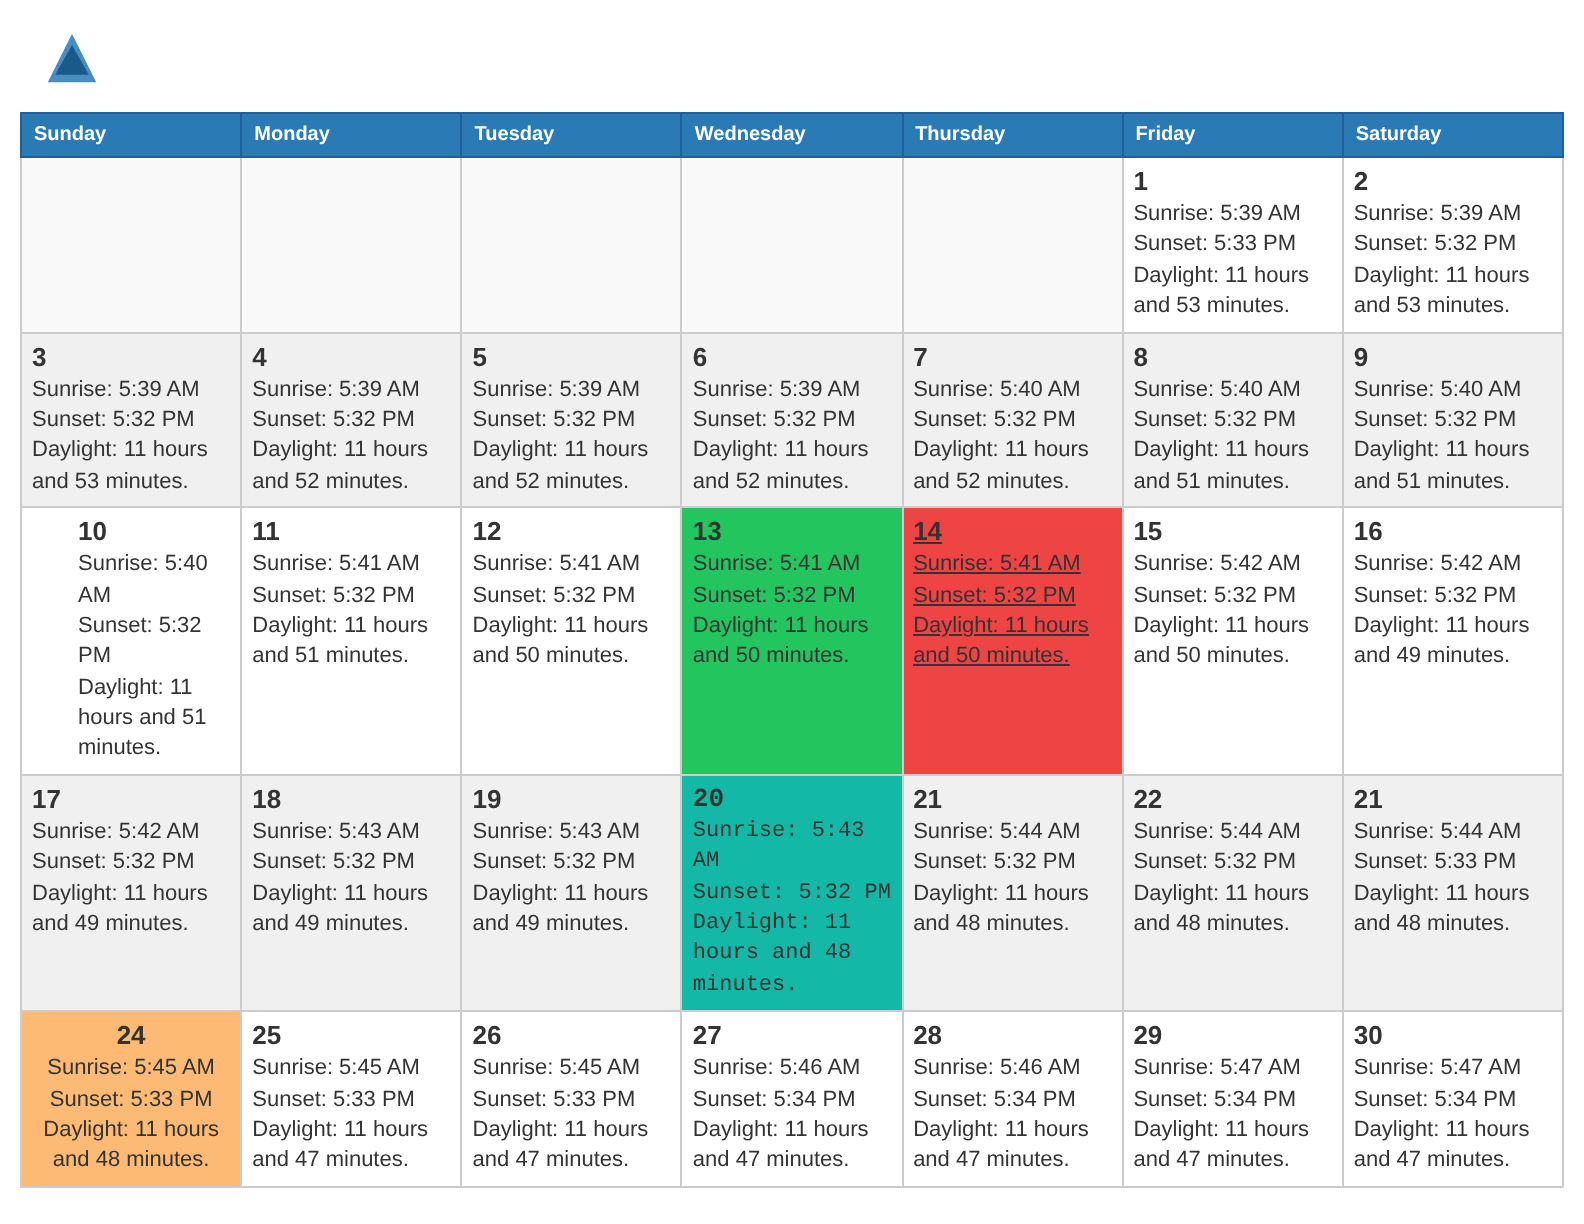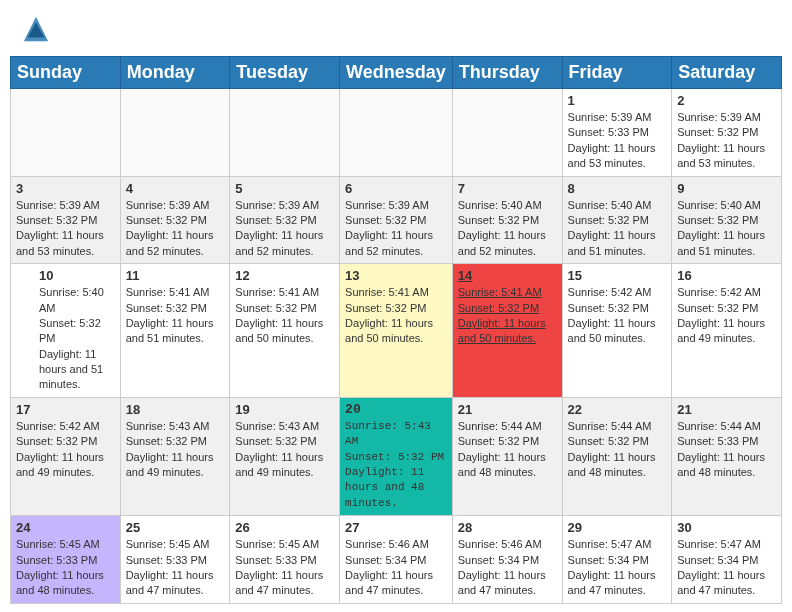--- a/index.html
+++ b/index.html
@@ -57,21 +57,21 @@
     .calendar {
       width: 100%;
       border-collapse: collapse;
       border: 1px solid #ccc;
     }
     .calendar th {
       background-color: #2a7ab5;
       color: white;
       text-align: left;
       padding: 5px 6px;
-      font-size: 18px;
+      font-size: 10px;
       border: 1px solid #1e6099;
     }
     .calendar td {
       vertical-align: top;
       padding: 4px 5px;
       border: 1px solid #ccc;
       width: 110px;
       min-height: 80px;
       font-size: 11px;
       color: #333;
@@ -228,21 +228,21 @@
           </div>
         </td>
         <td style="background: rgb(255, 255, 255);">
           <span class="day-number">12</span>
           <div class="day-info">
             <span>Sunrise: 5:41 AM</span><br>
             <span>Sunset: 5:32 PM</span><br>
             <span>Daylight: 11 hours and 50 minutes.</span>
           </div>
         </td>
-        <td style="background: #fef9c3;">
+        <td style="background: #22c55e;">
           <span class="day-number">13</span>
           <div class="day-info">
             <span>Sunrise: 5:41 AM</span><br>
             <span>Sunset: 5:32 PM</span><br>
             <span>Daylight: 11 hours and 50 minutes.</span>
           </div>
         </td>
         <td style="background: #ef4444; text-decoration: underline;">
           <span class="day-number">14</span>
           <div class="day-info">
@@ -320,21 +320,21 @@
         <td style="background: rgb(240, 240, 240);">
           <span class="day-number">21</span>
           <div class="day-info">
             <span>Sunrise: 5:44 AM</span><br>
             <span>Sunset: 5:33 PM</span><br>
             <span>Daylight: 11 hours and 48 minutes.</span>
           </div>
         </td>
       </tr>
       <tr>
-        <td style="background: #c4b5fd;">
+        <td style="background: #fdba74; text-align: center;">
           <span class="day-number">24</span>
           <div class="day-info">
             <span>Sunrise: 5:45 AM</span><br>
             <span>Sunset: 5:33 PM</span><br>
             <span>Daylight: 11 hours and 48 minutes.</span>
           </div>
         </td>
         <td style="background: rgb(255, 255, 255);">
           <span class="day-number">25</span>
           <div class="day-info">

